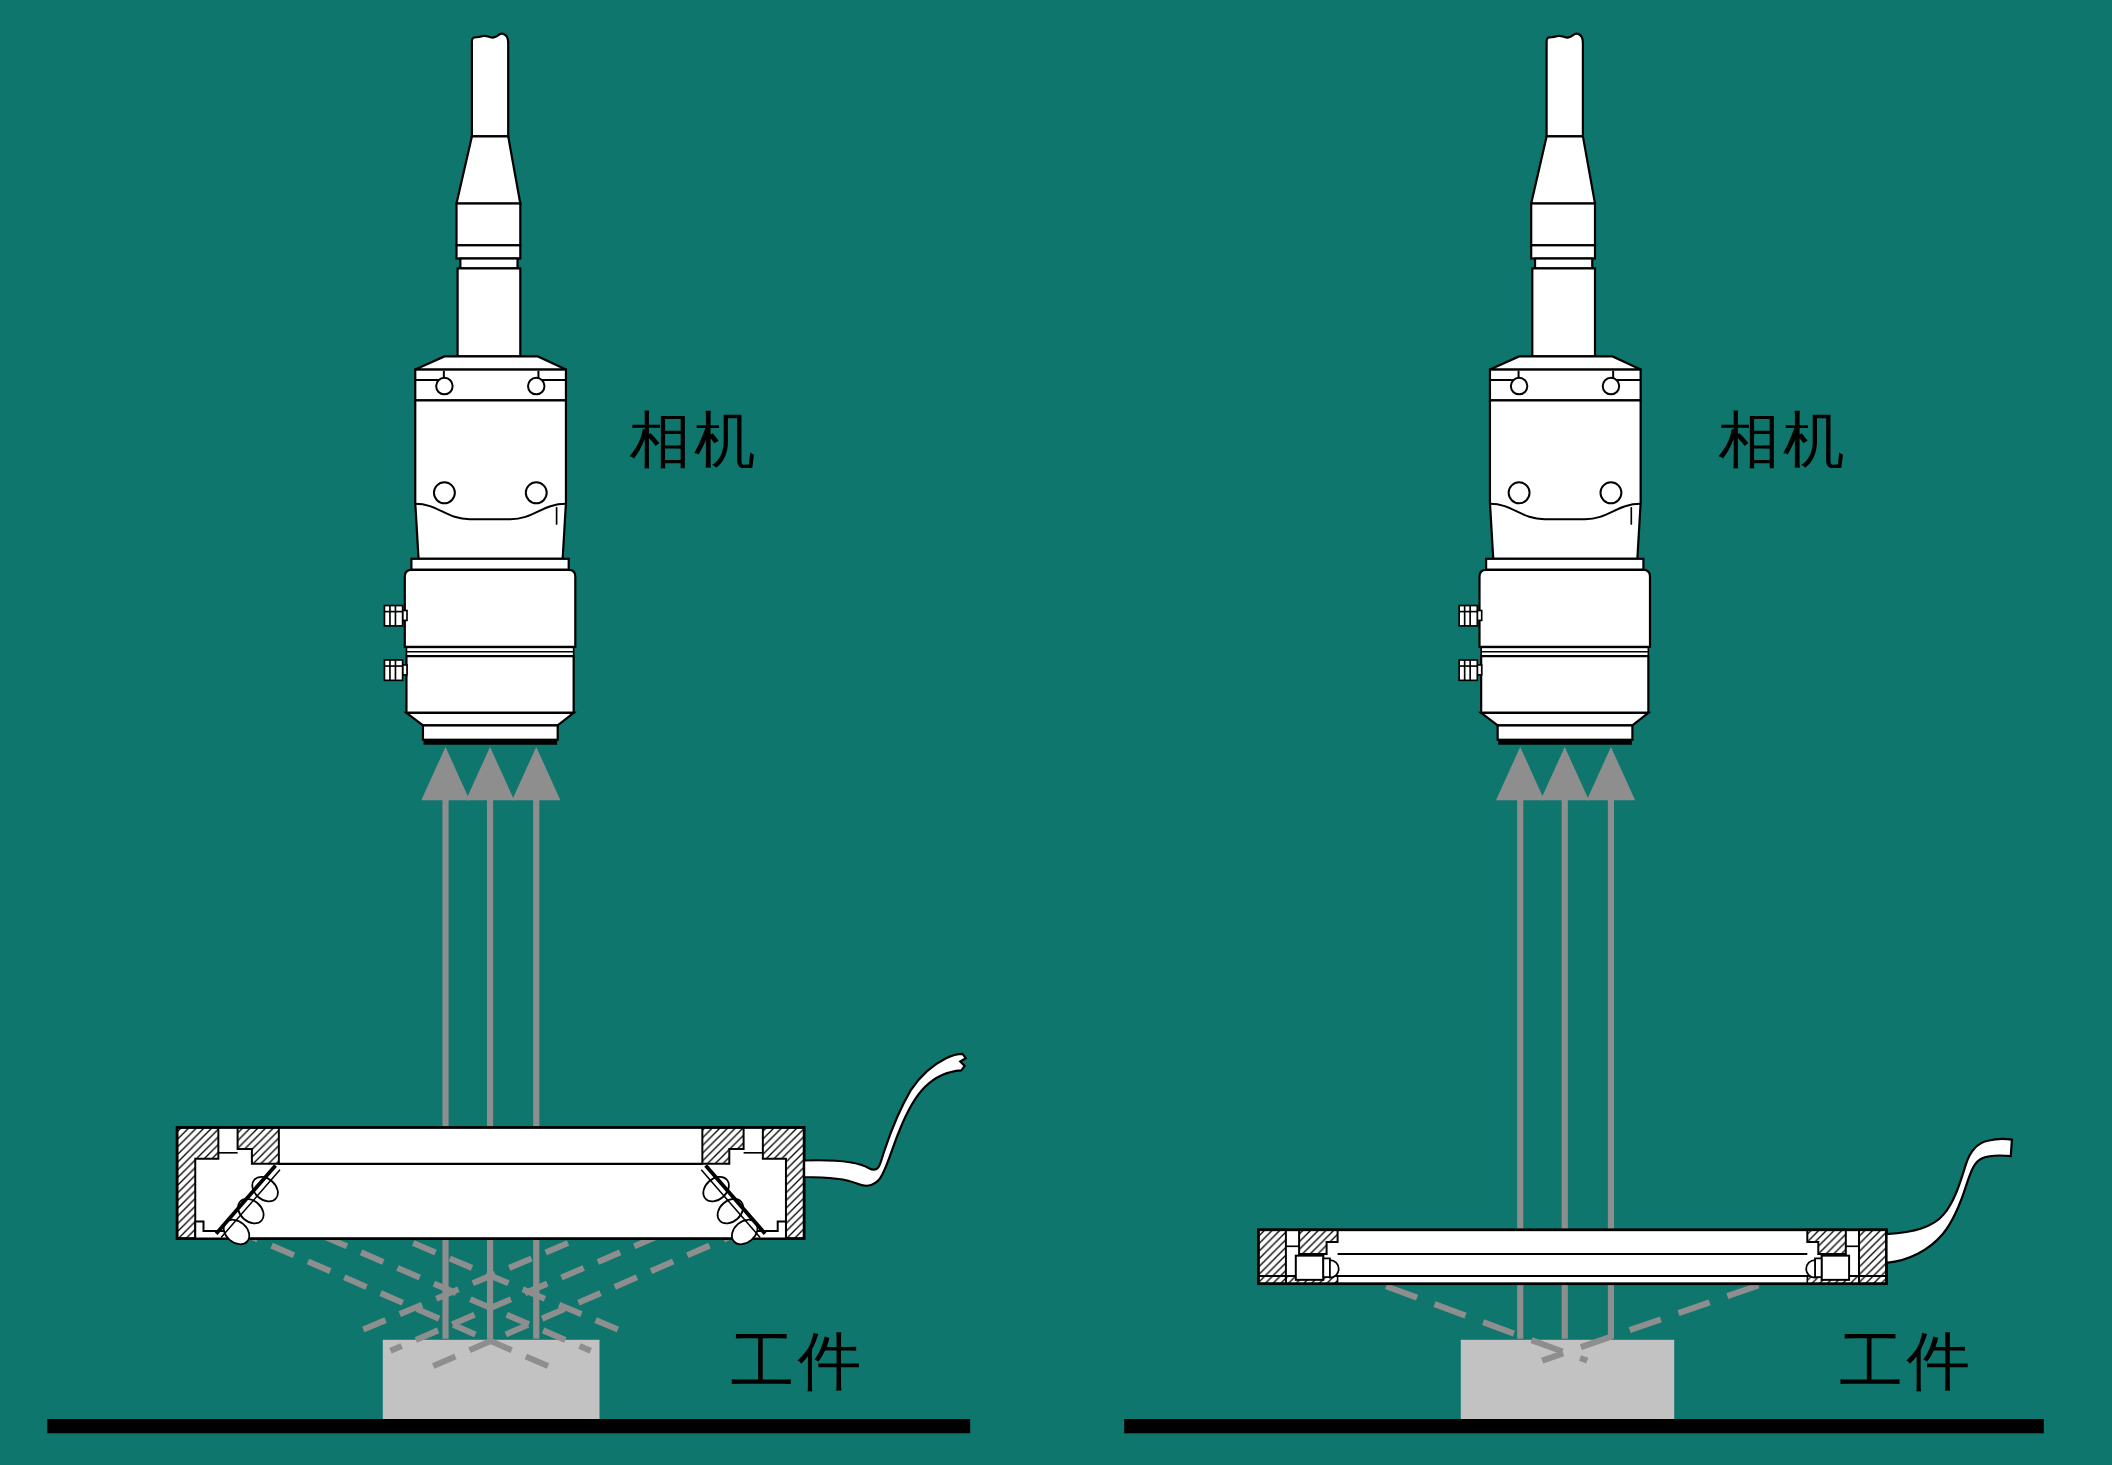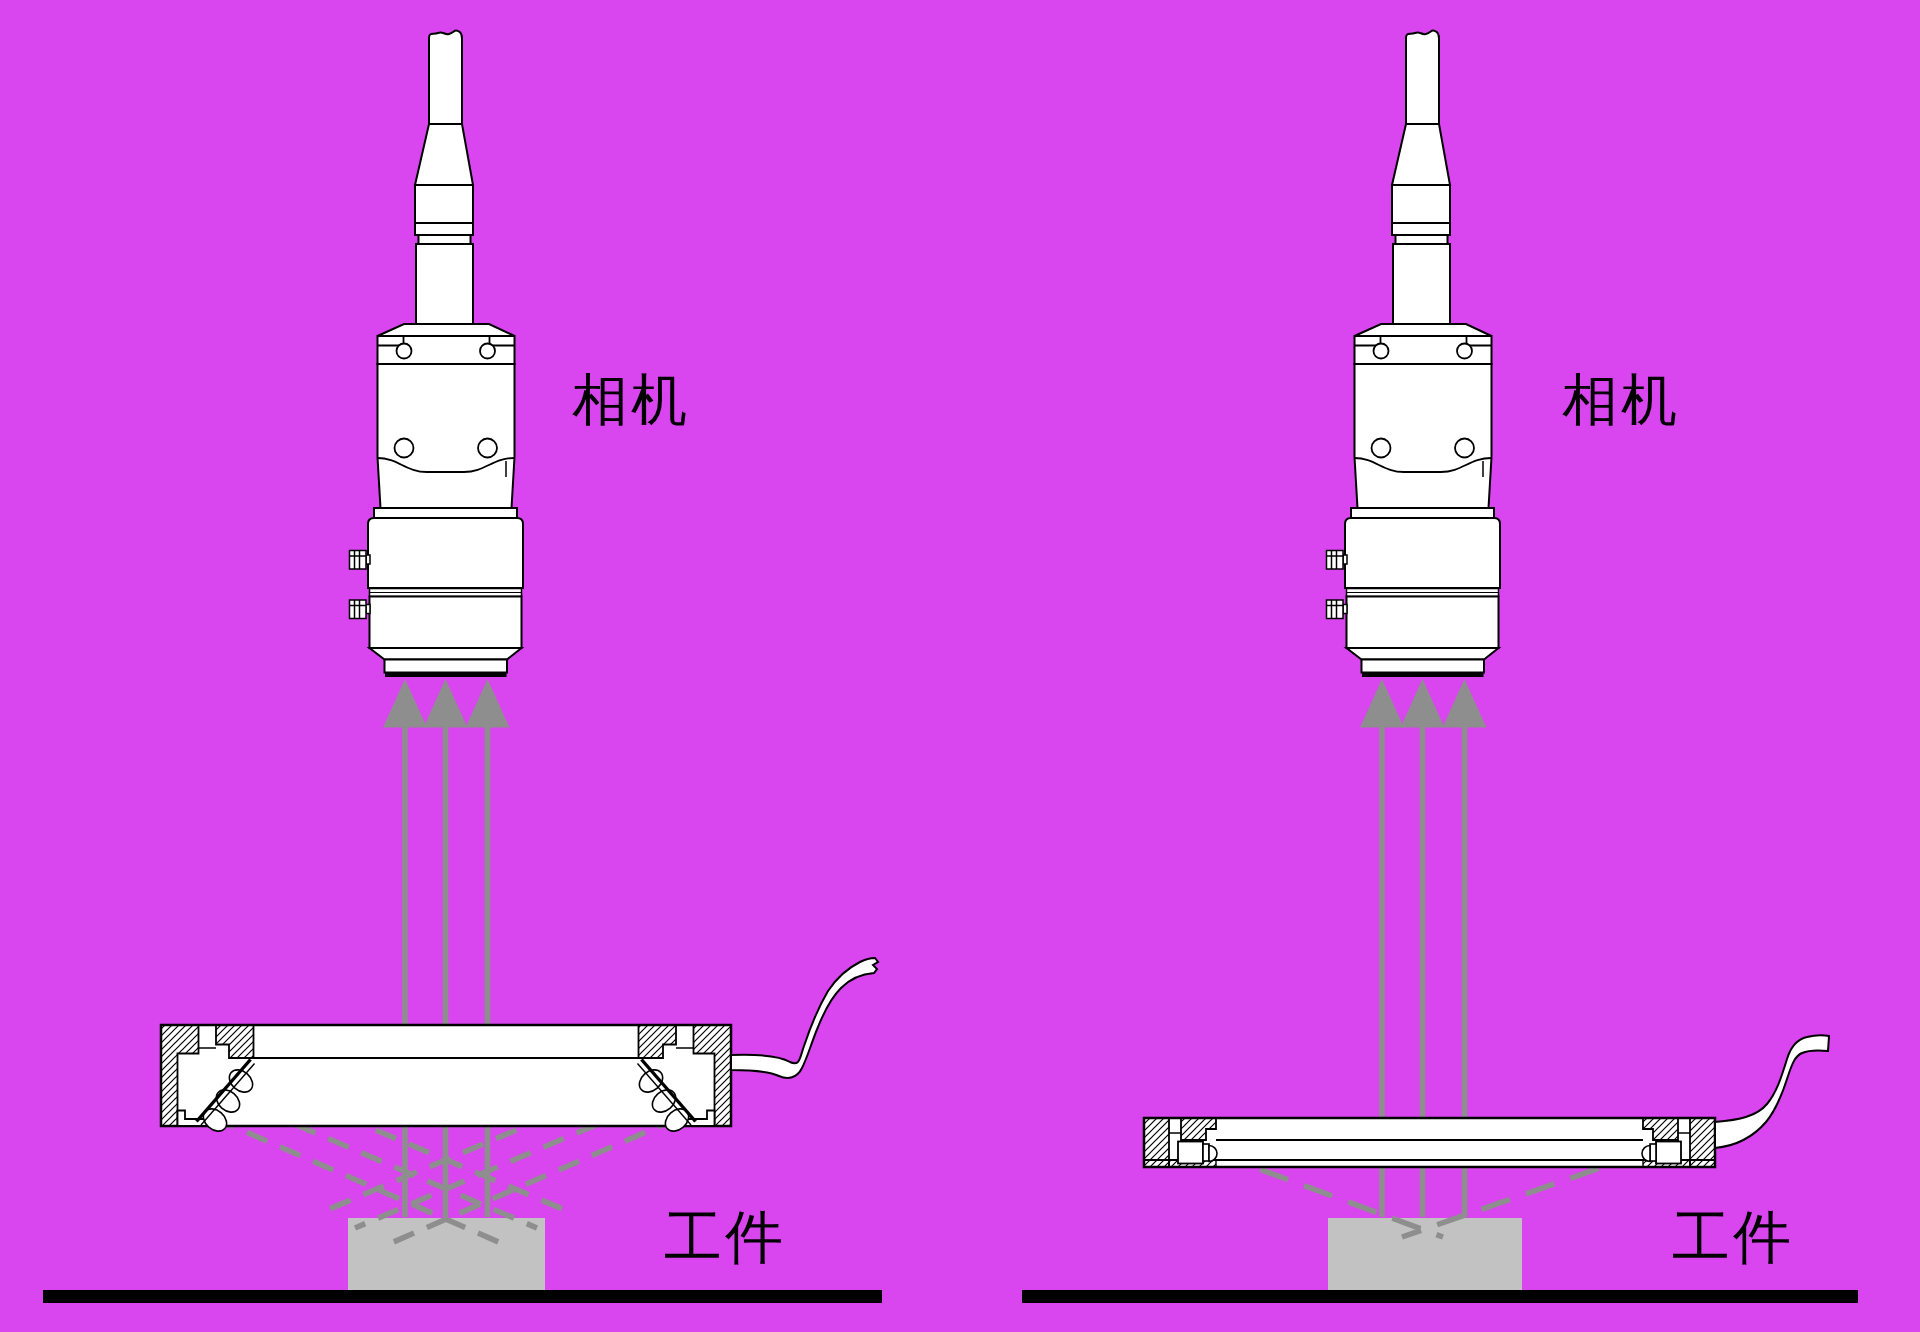--- a/index.html
+++ b/index.html
@@ -1,16 +1,16 @@
 <!DOCTYPE html>
 <html><head>
 <meta charset="utf-8">
 <style>
   html,body{margin:0;padding:0;background:#fff;}
-  .stage{position:relative;width:1920px;height:1332px;background:#d946ef;overflow:hidden;}
+  .stage{position:relative;width:1920px;height:1332px;background:#0f766e;overflow:hidden;}
   svg{display:block;}
   .blk{stroke:#000;fill:#fff;}
   .nofill{fill:none;stroke:#000;}
   .hatchfill{fill:url(#hatch);stroke:#000;}
   text.cjk{font-family:"Liberation Sans",sans-serif;fill:#000;}
 </style>
 </head>
 <body>
 
 <div class="stage">

